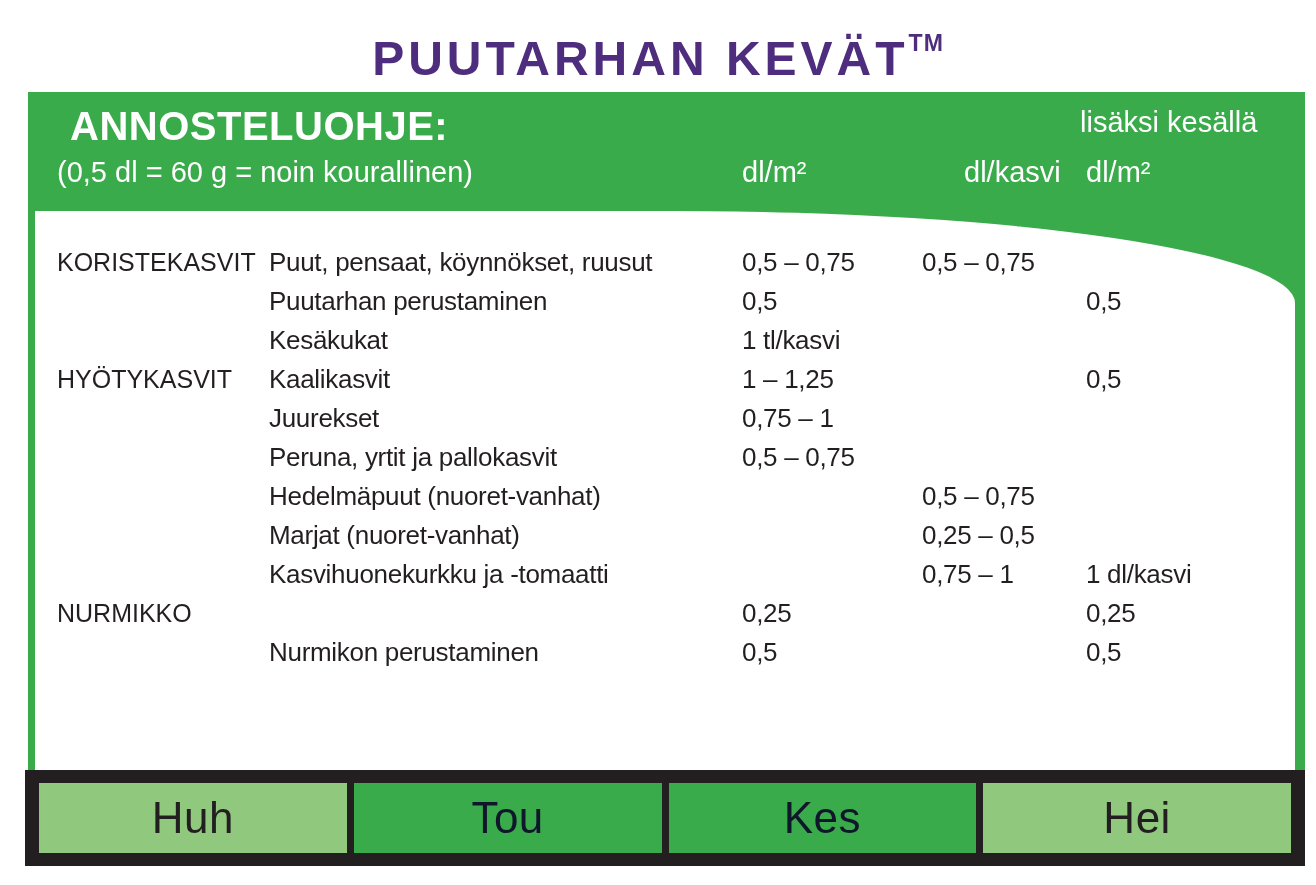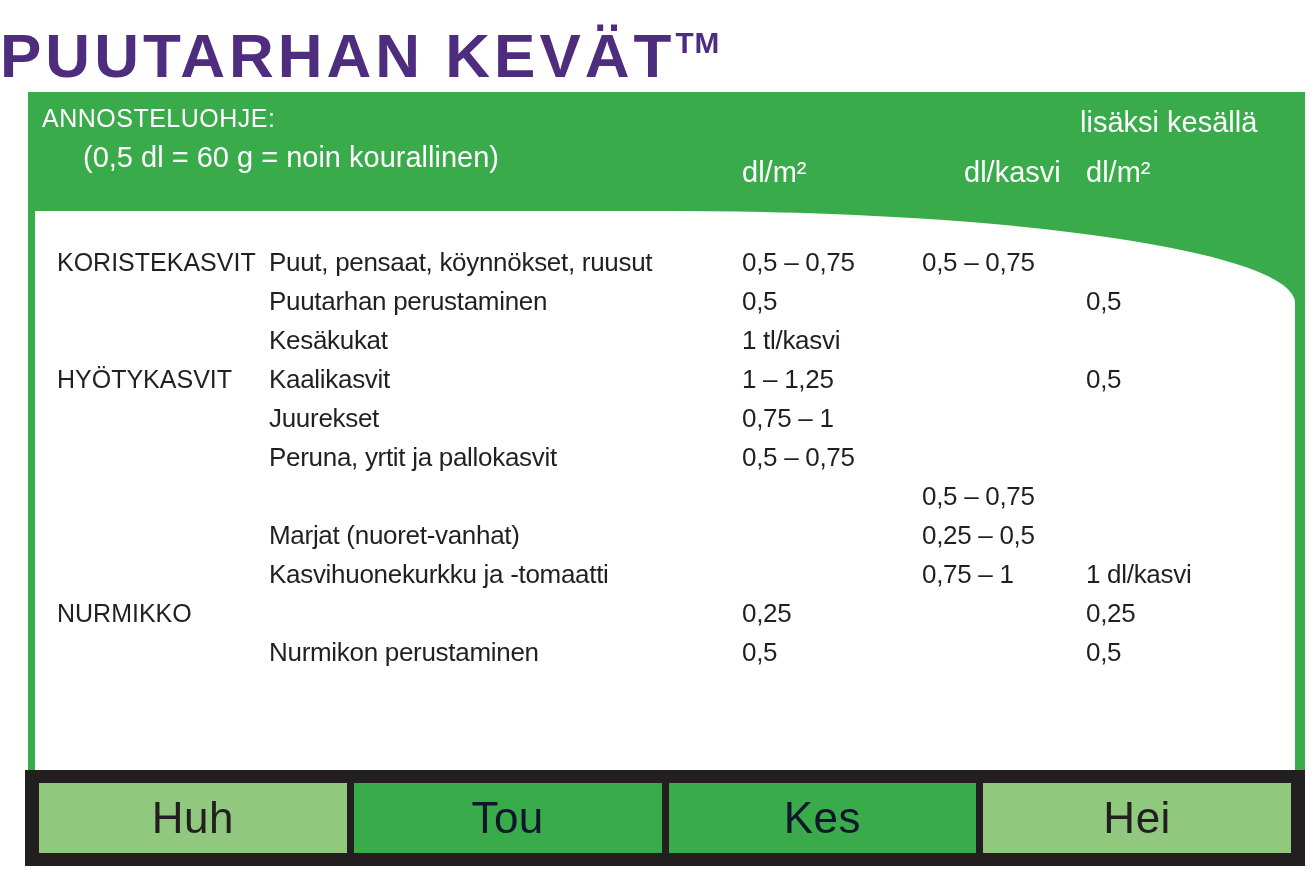--- a/index.html
+++ b/index.html
@@ -17,21 +17,22 @@
     font-family: "Liberation Sans", sans-serif;
     position: relative;
     overflow: hidden;
     color: var(--black);
   }
 
   
   .title {
     position: absolute; top: 0; left: 0; width: 100%;
     margin: 0;
-    font-size: 62px; font-weight: 700;
+    text-align: center;
+    font-size: 48px; font-weight: 700;
     letter-spacing: 4px;
     line-height: 86px;
     color: var(--purple);
     white-space: nowrap;
   }
   .title .tm {
     font-size: 0.48em;
     vertical-align: 24px;
     letter-spacing: 1px;
   }
@@ -46,22 +47,22 @@
   .white-area {
     position: absolute;
     left: 7px; top: 119px;
     width: 1260px; height: 564px;
     background: var(--white);
     border-top-right-radius: 620px 92px;
   }
 
   
   .hdr { position: absolute; color: #fff; white-space: nowrap; }
-  .hdr-heading { left: 14px; top: 12px; font-size: 25px; font-weight: 400; letter-spacing: 0.5px; }
-  .hdr-sub     { left: 29px; top: 49px; font-size: 29px; margin-left: 26px; }
+  .hdr-heading { left: 42px; top: 12px; font-size: 40px; font-weight: 700; letter-spacing: 0.5px; }
+  .hdr-sub     { left: 29px; top: 64px; font-size: 29px; }
   .hdr-col1    { left: 714px; top: 64px; font-size: 29px; }
   .hdr-col2    { left: 894px; top: 64px; font-size: 29px; margin-left: 42px; }
   .hdr-note    { left: 1052px; top: 14px; font-size: 29px; }
   .hdr-col3    { left: 1058px; top: 64px; font-size: 29px; }
 
   
   .dtable {
     position: absolute;
     left: 0; top: 151px;
     width: 100%;
@@ -160,20 +161,21 @@
   <div class="trow">
     <div class="tcell cat"></div>
     <div class="tcell item">Peruna, yrtit ja pallokasvit</div>
     <div class="tcell v1">0,5 – 0,75</div>
     <div class="tcell v2"></div>
     <div class="tcell v3"></div>
   </div>
 
   <div class="trow">
     <div class="tcell cat"></div>
+    <div class="tcell item">Hedelmäpuut (nuoret-vanhat)</div>
     <div class="tcell v1"></div>
     <div class="tcell v2">0,5 – 0,75</div>
     <div class="tcell v3"></div>
   </div>
 
   <div class="trow">
     <div class="tcell cat"></div>
     <div class="tcell item">Marjat (nuoret-vanhat)</div>
     <div class="tcell v1"></div>
     <div class="tcell v2">0,25 – 0,5</div>

